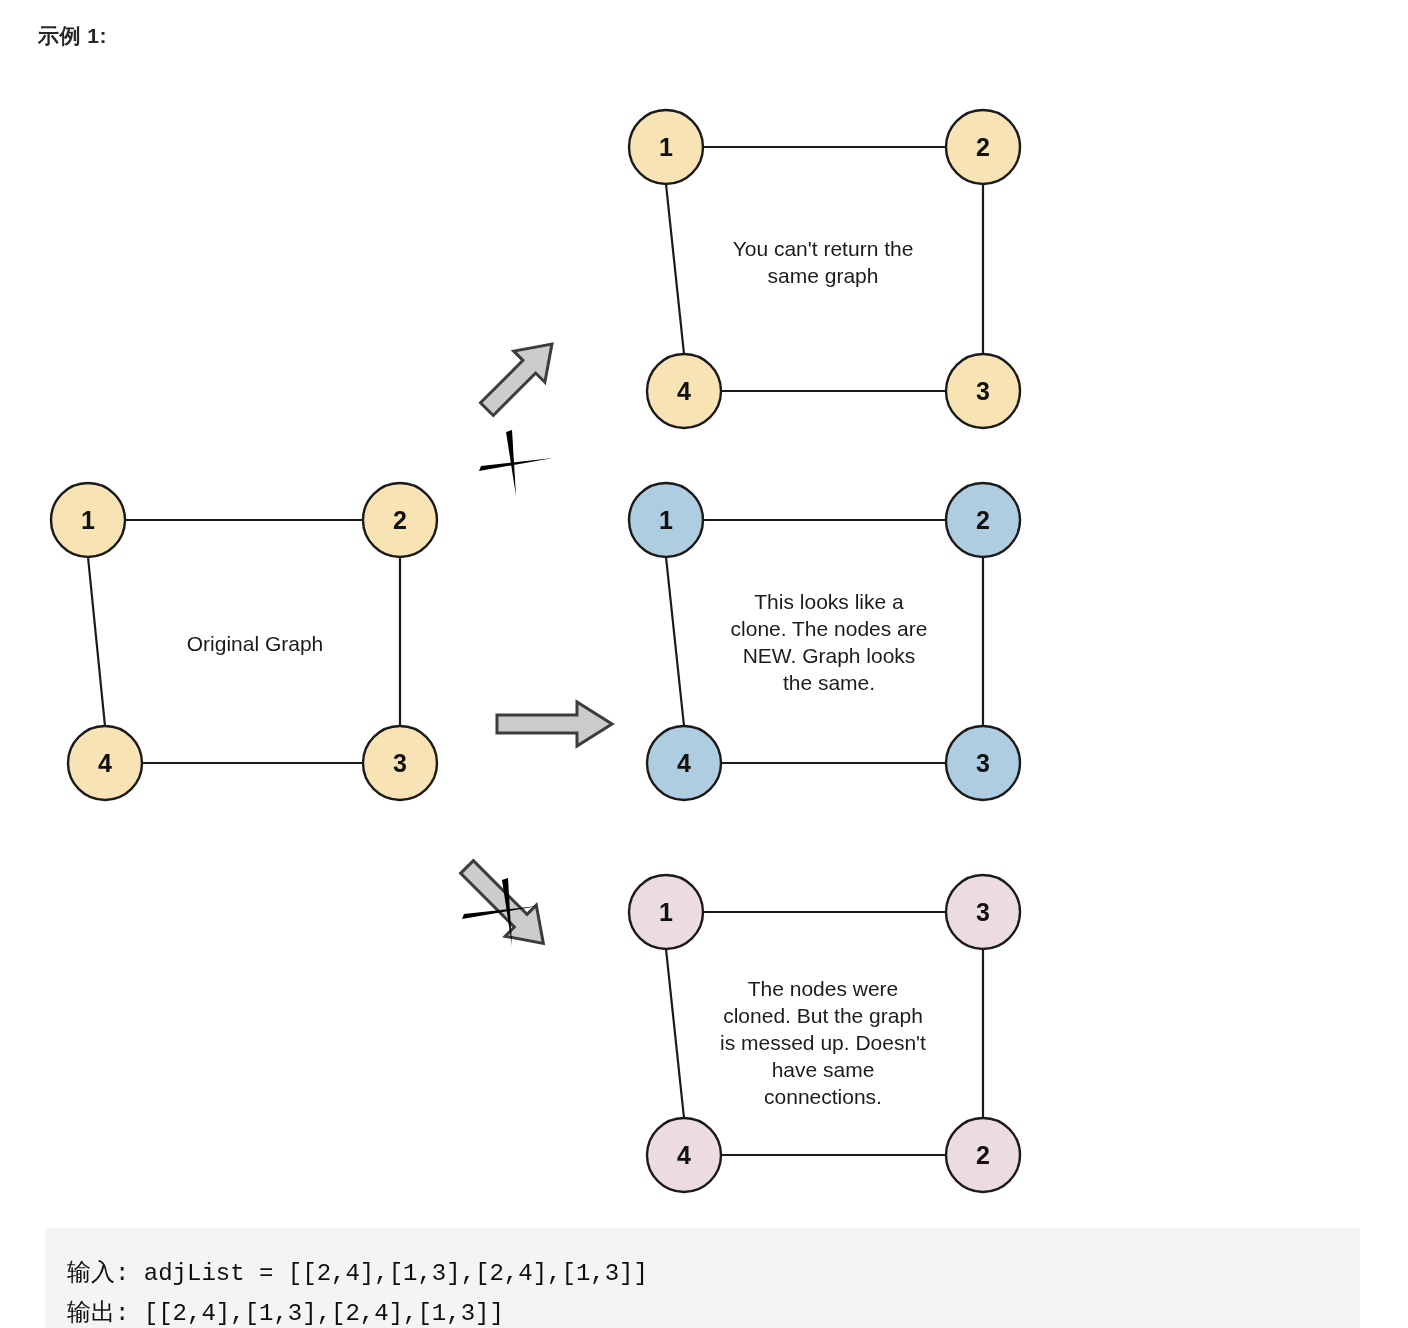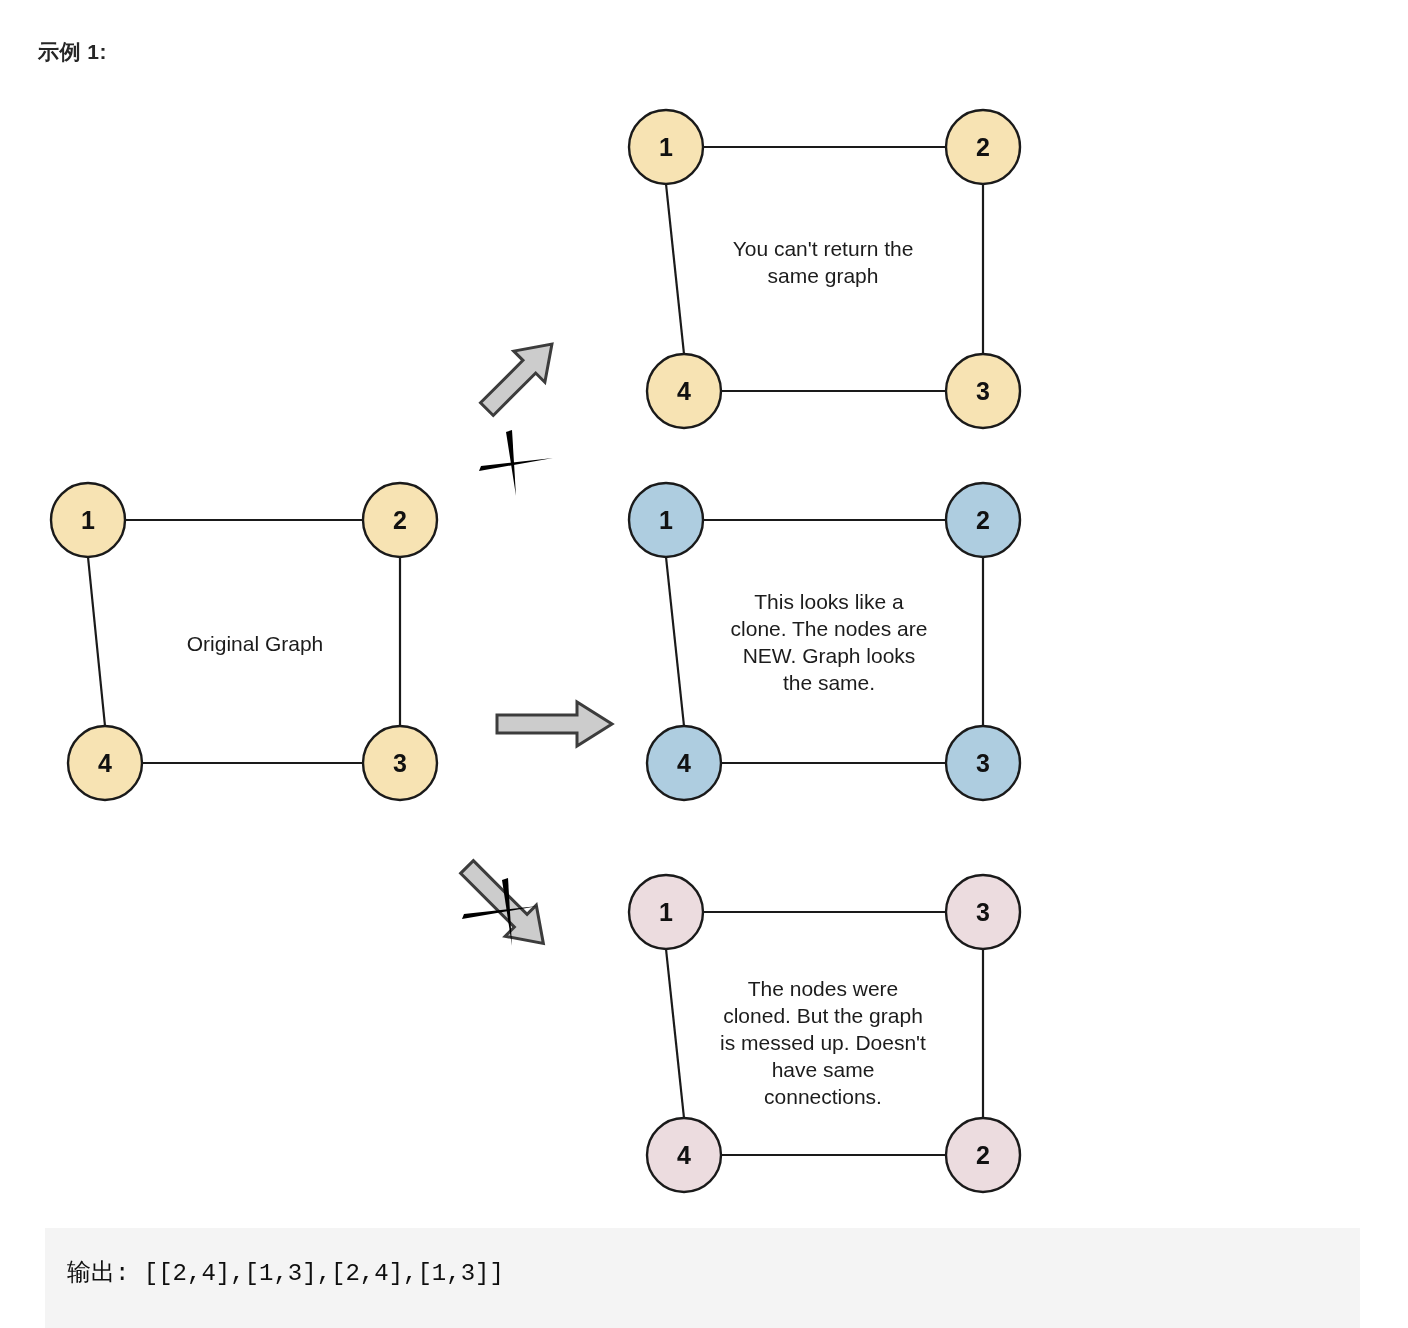--- a/index.html
+++ b/index.html
@@ -15,21 +15,21 @@
     position: relative;
     font-family: "Liberation Sans", sans-serif;
     color: #1a1a1a;
     overflow: hidden;
   }
 
   
   .example-heading {
     position: absolute;
     left: 38px;
-    top: 38px;
+    top: 22px;
     font-size: 21px;
     font-weight: bold;
     letter-spacing: 0.5px;
     color: #262626;
     white-space: pre;
   }
 
   
   #diagram-canvas {
     position: absolute;
@@ -224,14 +224,15 @@
         <text class="note-text" x="823" y="960" text-anchor="middle">is messed up. Doesn't</text>
         <text class="note-text" x="823" y="987" text-anchor="middle">have same</text>
         <text class="note-text" x="823" y="1014" text-anchor="middle">connections.</text>
       </g>
     </g>
 
   </svg>
 </div>
 
 <div class="code-block">
+  <div class="code-line">输入: adjList = [[2,4],[1,3],[2,4],[1,3]]</div>
   <div class="code-line">输出: [[2,4],[1,3],[2,4],[1,3]]</div>
 </div>
 
 </body></html>

